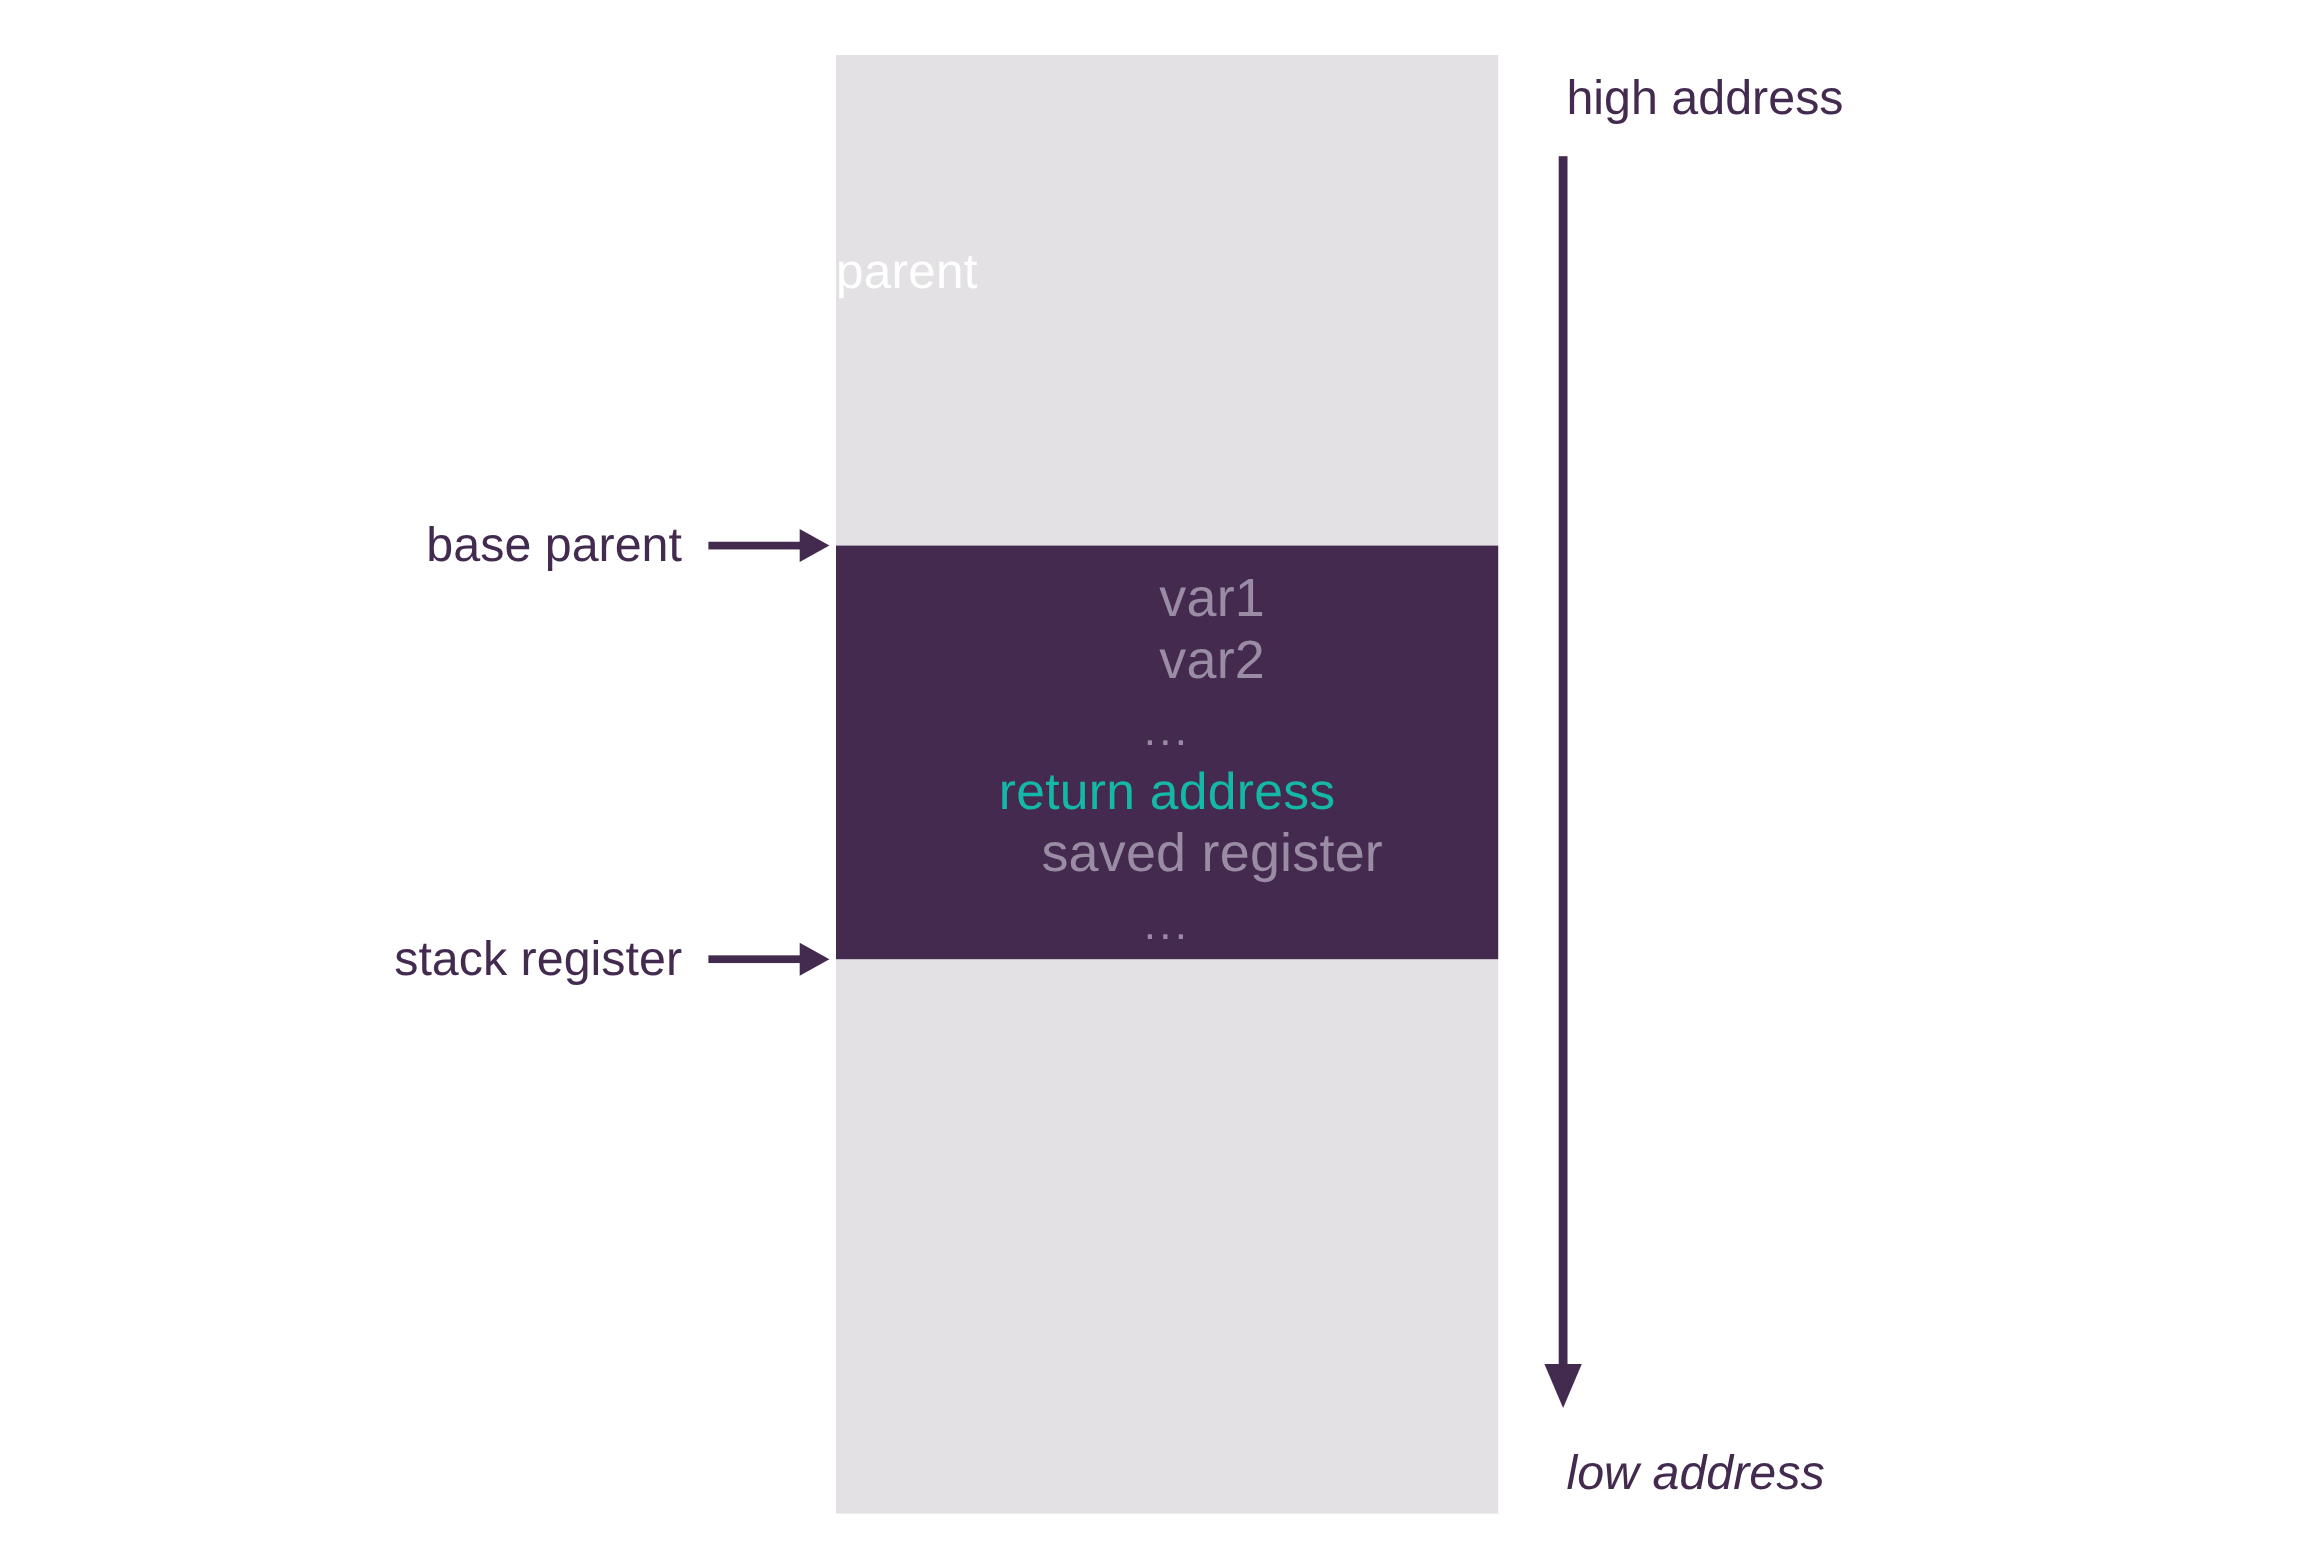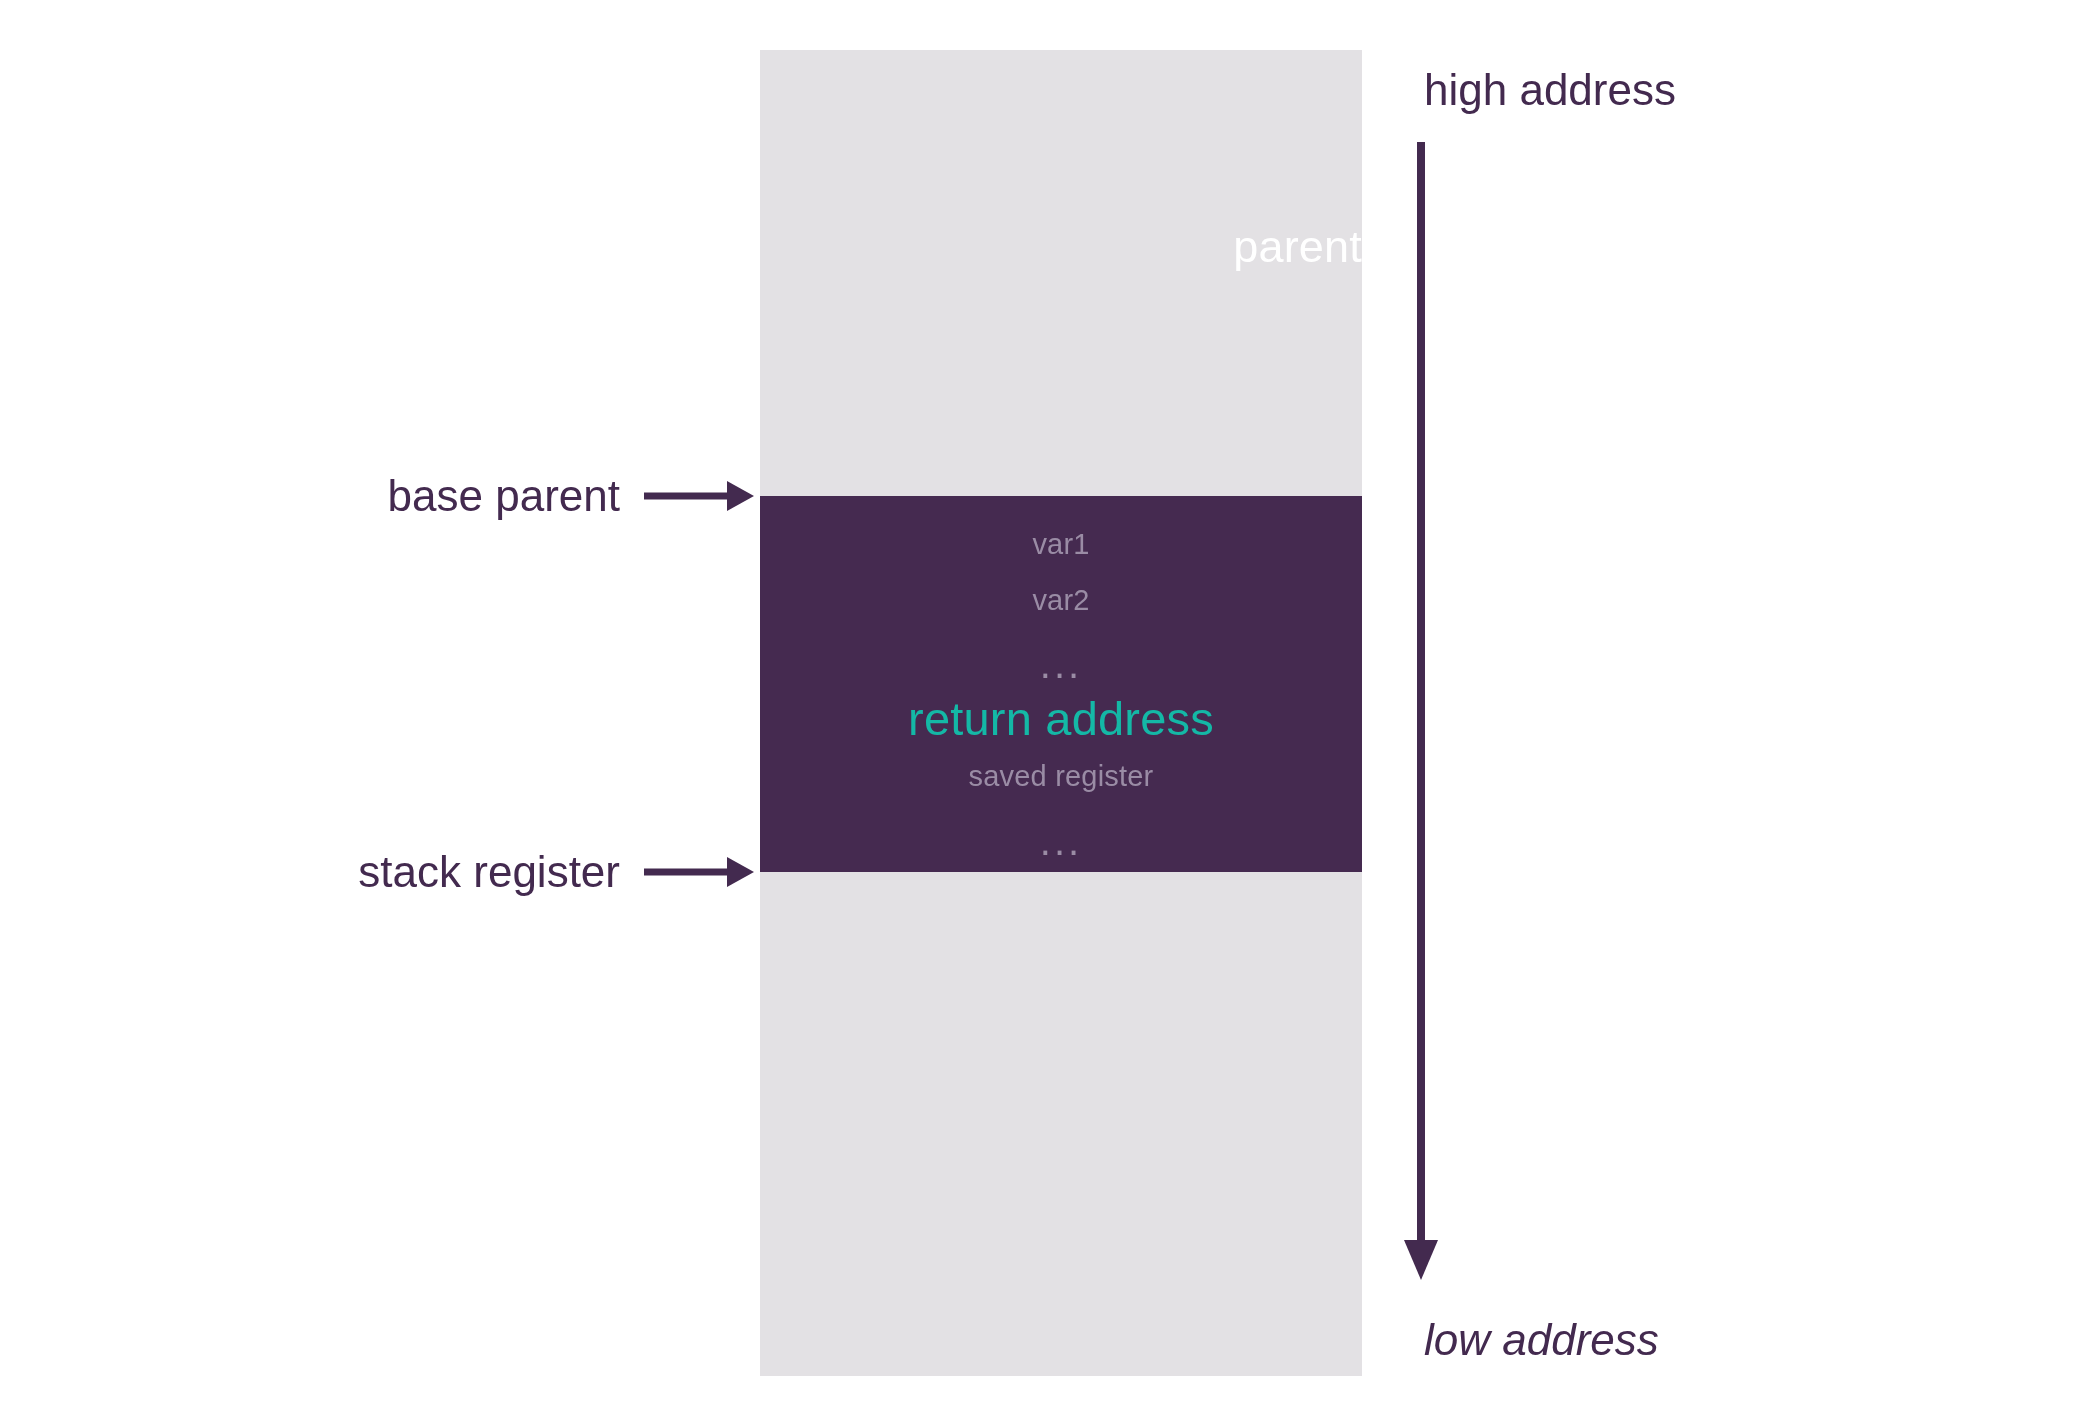--- a/index.html
+++ b/index.html
@@ -28,21 +28,21 @@
     width: 602px;
     height: 1326px;
     background: #e3e1e4;
   }
 
   .parent-frames {
     position: absolute;
     left: 0;
     top: 168px;
     width: 602px;
-    text-align: right;
+    text-align: left;
     color: #ffffff;
     font-size: 45px;
     line-height: 57px;
     font-weight: 400;
     letter-spacing: 0.2px;
   }
   .parent-frames .pf-line { display: block; }
 
   
   .current-frame {
@@ -68,22 +68,23 @@
     left: 0;
     width: 602px;
     text-align: center;
     font-weight: 400;
     letter-spacing: 0.2px;
     white-space: nowrap;
   }
 
   .muted {
     color: #9a8ca5;
-    font-size: 29px;
+    font-size: 49px;
     line-height: 45px;
+    padding-left: 41px;
   }
   .bright {
     color: #14b8a6;
     font-size: 47px;
     line-height: 47px;
   }
   .ellipsis {
     color: #9a8ca5;
     font-size: 40px;
     line-height: 40px;

